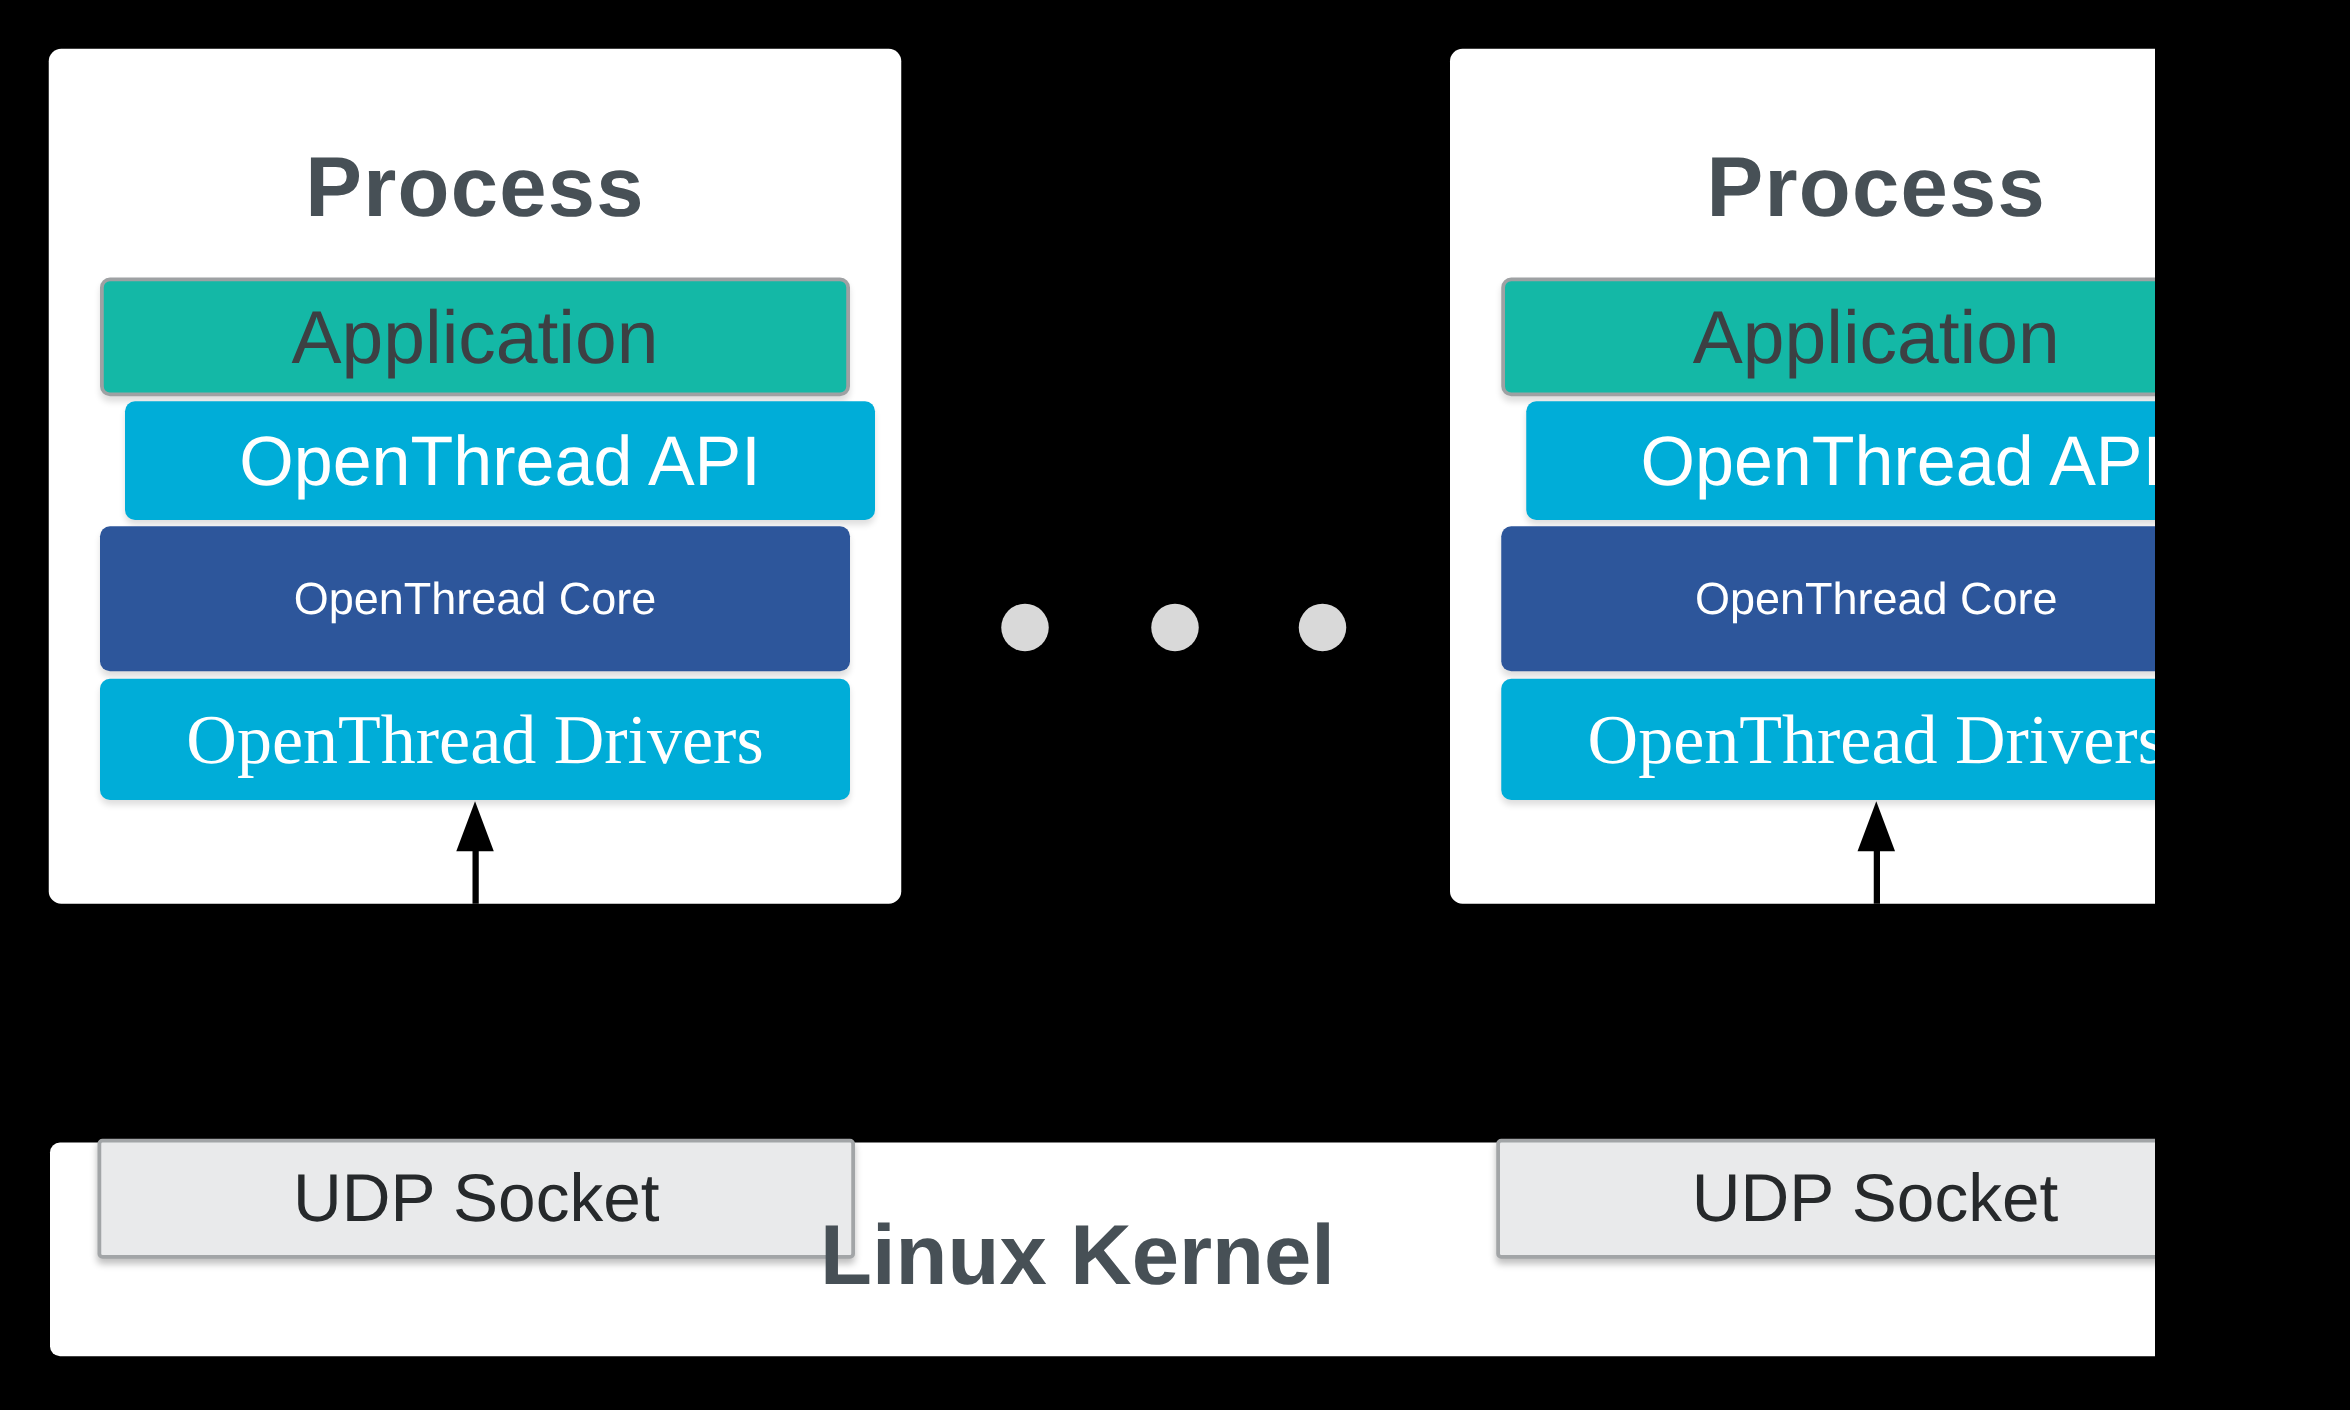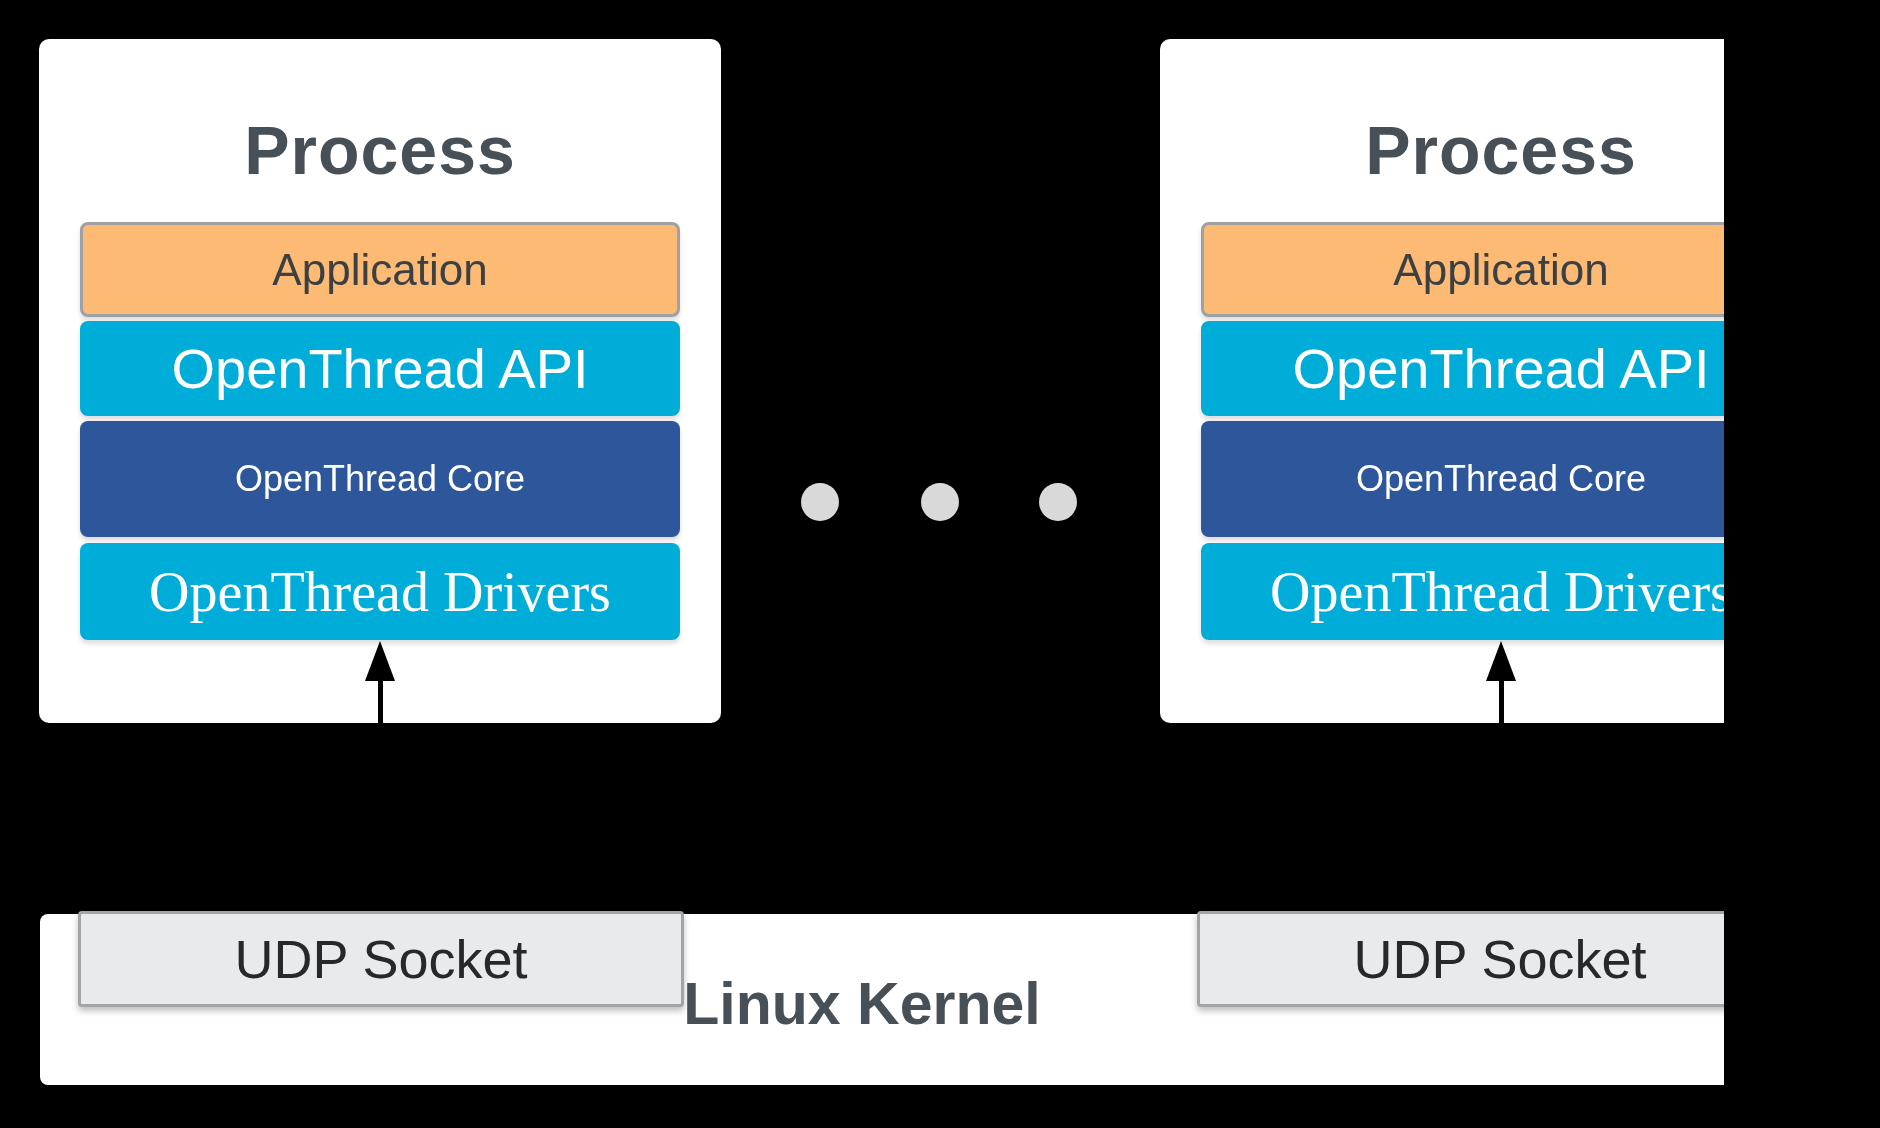--- a/index.html
+++ b/index.html
@@ -29,31 +29,31 @@
   .layer{
     position:absolute;
     left:41px;width:600px;
     border-radius:8px;
     display:flex;align-items:center;justify-content:center;
     box-sizing:border-box;
     box-shadow:0 4px 5px rgba(0,0,0,0.13);
   }
   .layer.application{
     top:183px;height:95px;
-    background:#fdba74;
+    background:#14b8a6;
     border:3px solid #9ea1a3;
     color:#3c4043;
-    font-size:44px;
+    font-size:60px;
   }
   .layer.cyan{
     background:#00add8;
     color:#ffffff;
     font-size:56px;
   }
-  .layer.api{top:282px;height:95px;}
+  .layer.api{top:282px;height:95px;margin-left:20px;}
   .layer.core{
     top:382px;height:116px;
     background:#2d569b;
     color:#ffffff;
     font-size:36px;
   }
   .layer.drivers{top:504px;height:97px;font-family:Liberation Serif, serif;}
   .up-arrow{
     position:absolute;
     left:326px;top:602px;
@@ -85,21 +85,21 @@
     position:absolute;
     left:40px;top:914px;
     width:1803px;height:171px;
     background:#ffffff;
     border-radius:8px;
   }
   .kernel-label{
     position:absolute;
     left:0;right:0;top:966px;
     text-align:center;
-    font-size:59px;font-weight:bold;
+    font-size:68px;font-weight:bold;
     color:#475056;
     line-height:76px;
   }
   .udp-socket{
     position:absolute;
     top:911px;height:96px;width:606px;
     background:#e9eaeb;
     border:3px solid #a2a5a7;
     border-radius:4px;
     box-sizing:border-box;

